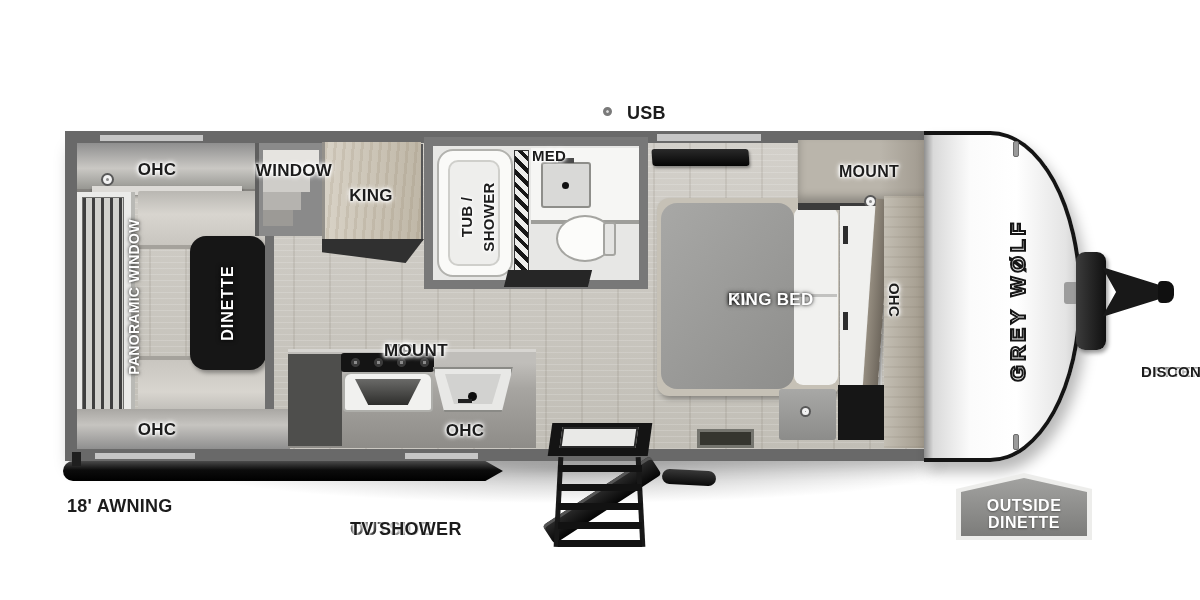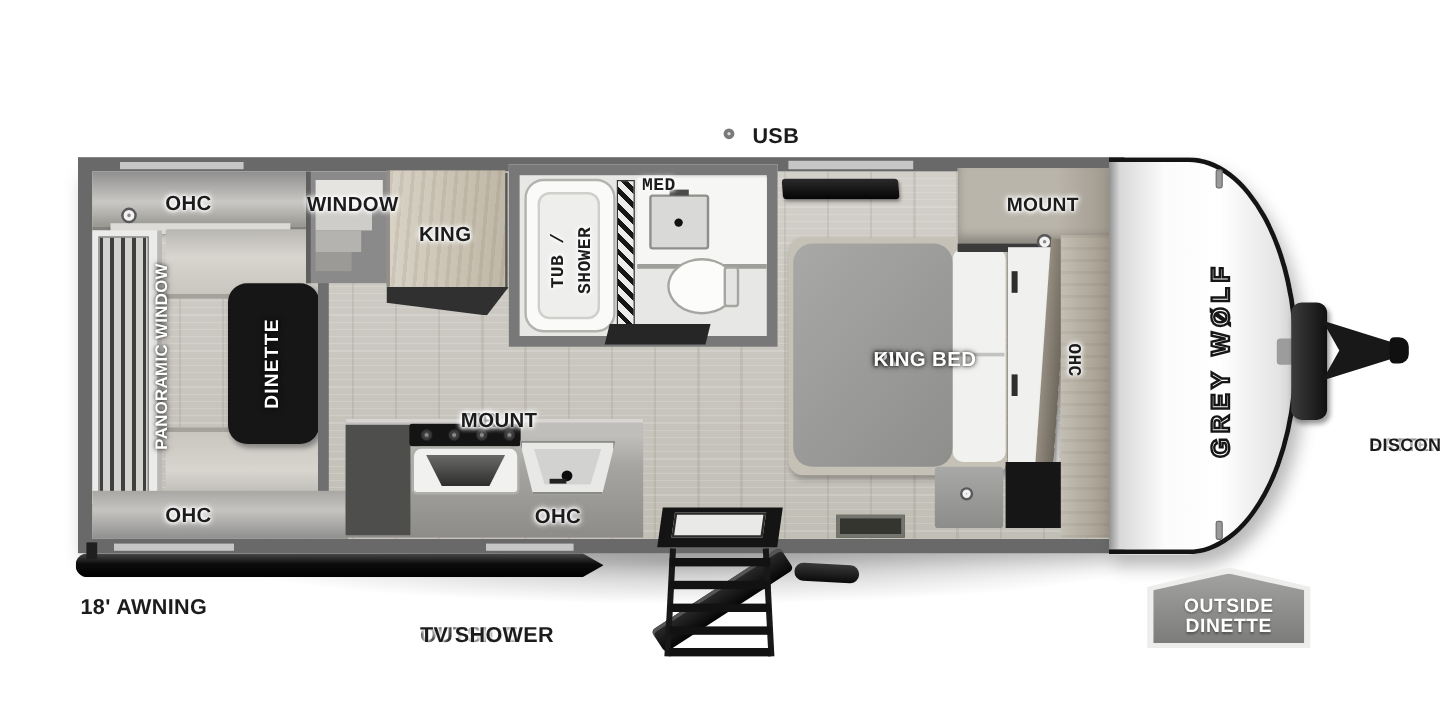--- a/index.html
+++ b/index.html
@@ -159,21 +159,21 @@
   #badge-inner span{position:static;display:block;color:#fff;font-weight:700;font-size:16px;
     line-height:17px;letter-spacing:.5px;text-shadow:0 1px 2px rgba(0,0,0,.4);}
 
   
   #usb-dot{left:603px;top:107px;width:9px;height:9px;border:3px solid #7a7a7a;border-radius:50%;
     background:#9a9a9a;box-shadow:inset 0 0 0 2px #dedede;}
 
   
   .lbl{font-weight:700;color:#1c1c1c;white-space:nowrap;font-size:17px;letter-spacing:.3px;
     text-shadow:0 0 3px #fff,0 0 3px #fff,0 0 5px #fff,0 0 6px #fff;z-index:9;}
-  .sm{font-size:15px;font-family:Liberation Mono, monospace;} .xs{font-size:14px;}
+  .sm{font-size:15px;} .xs{font-size:14px;}
   .w{color:#fff;text-shadow:0 0 3px rgba(0,0,0,.7),0 0 5px rgba(0,0,0,.5);}
   .ctr{transform:translate(-50%,-50%);}
   .vert{writing-mode:vertical-rl;transform:translate(-50%,-50%) rotate(180deg);}
   .vcw{writing-mode:vertical-rl;transform:translate(-50%,-50%);}
   .two{text-align:center;line-height:18px;}
   .two span{position:static;display:block;}
   #lbl-tvmount{line-height:19px;font-size:18px;}
   #lbl-batt{line-height:16px;font-size:15px;}
   #lbl-awning,#lbl-usb{font-size:18px;}
   #lbl-dinette{font-size:16px;letter-spacing:1px;}

